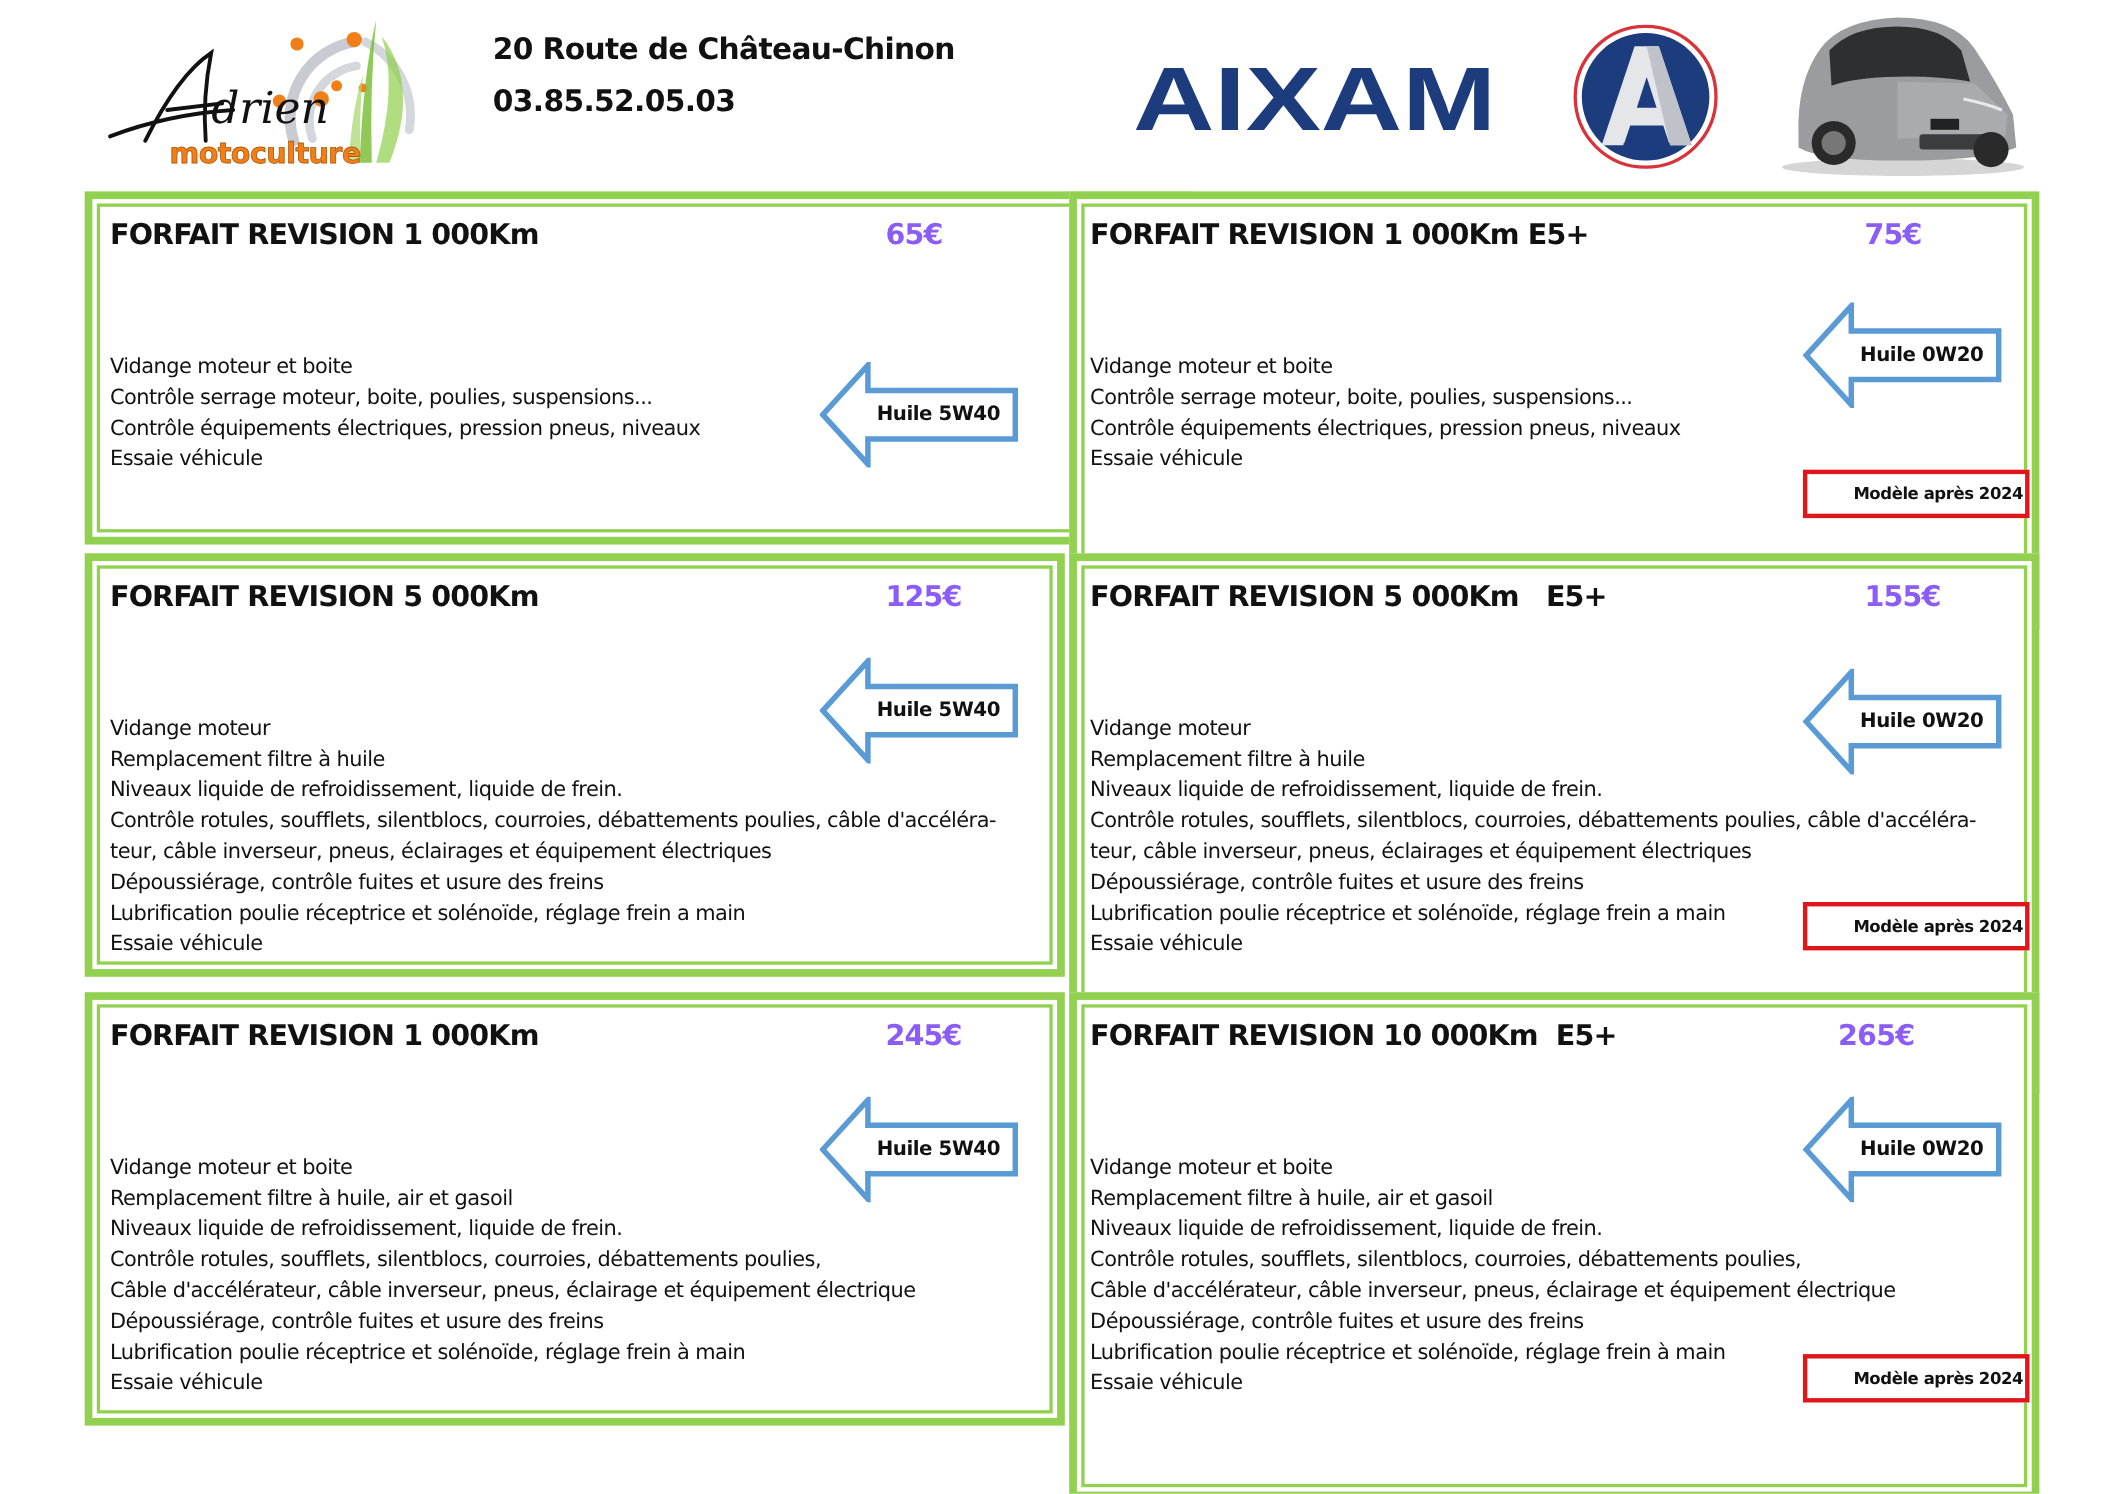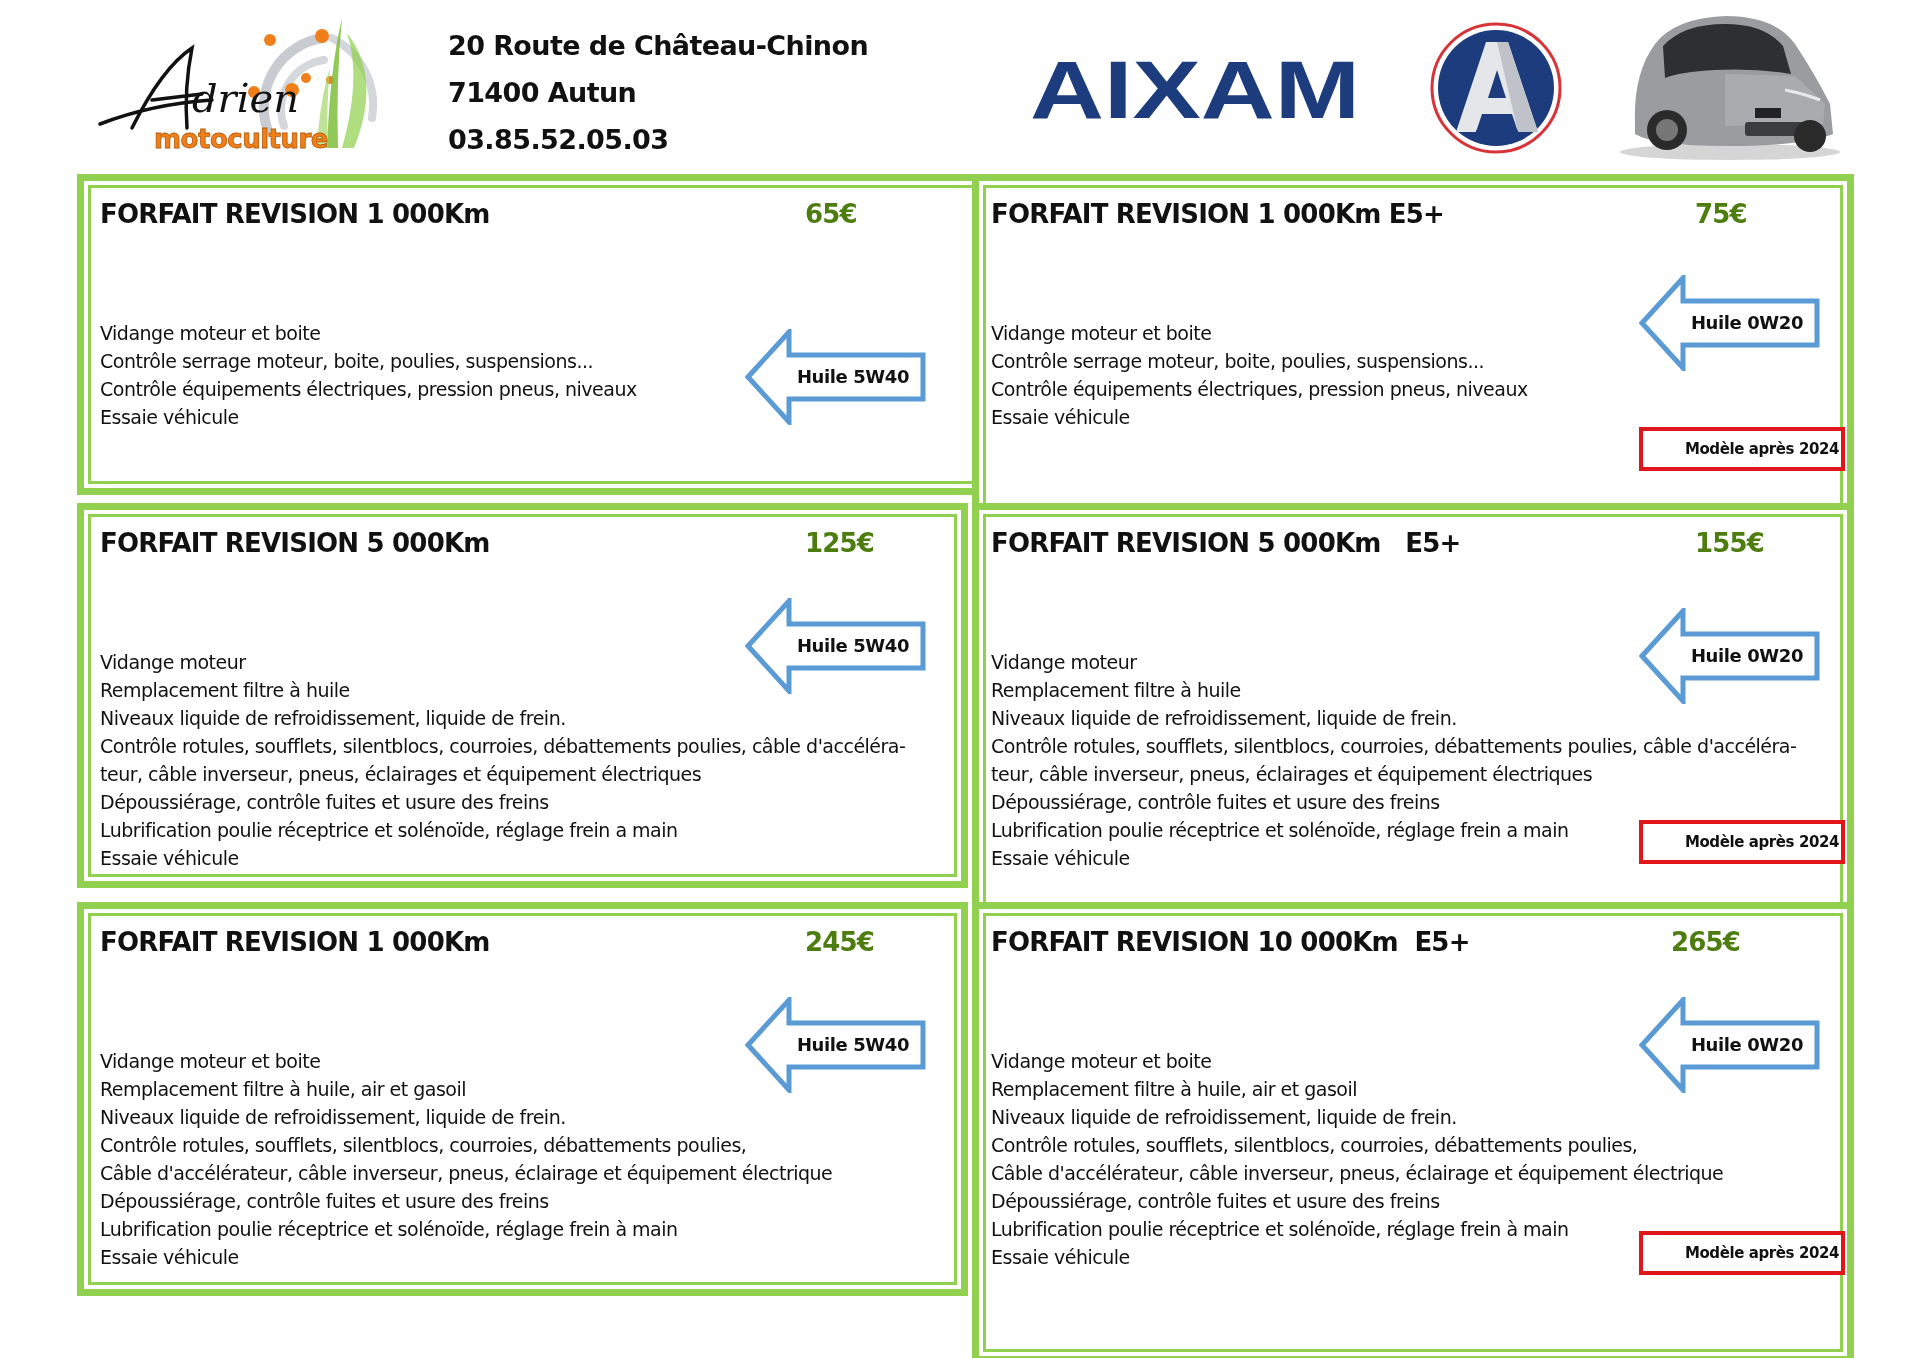--- a/index.html
+++ b/index.html
@@ -10,21 +10,21 @@
   .address { position: absolute; left: 448px; top: 22px; }
   .address .line { font-family: "DejaVu Sans", sans-serif; font-weight: bold; font-size: 27px; letter-spacing: -0.6px; height: 47px; line-height: 47px; color: #111; }
 
   .aixam-word { position: absolute; left: 1030px; top: 50px; width: 340px; height: 80px; }
   .aixam-emblem { position: absolute; left: 1426px; top: 20px; width: 140px; height: 136px; }
   .car { position: absolute; left: 1605px; top: 4px; width: 245px; height: 158px; }
 
   .card { position: absolute; border: 7px solid #92d050; background: #fff; }
   .card .inner { position: absolute; left: 4px; top: 4px; right: 4px; bottom: 4px; border: 3px solid #92d050; }
   .card .title { position: absolute; left: 16px; top: 18px; font-family: "DejaVu Sans", sans-serif; font-weight: bold; font-size: 26px; letter-spacing: -0.8px; white-space: pre; color: #111; }
-  .card .price { position: absolute; top: 18px; font-family: "DejaVu Sans", sans-serif; font-weight: bold; font-size: 26px; letter-spacing: -0.8px; color: #4d7c0f; }
+  .card .price { position: absolute; top: 18px; font-family: "DejaVu Sans", sans-serif; font-weight: bold; font-size: 26px; letter-spacing: -0.8px; color: #8b5cf6; }
   .card .items { position: absolute; left: 16px; list-style: none; }
   .card .items li { font-family: "DejaVu Sans", sans-serif; font-size: 19px; letter-spacing: -0.5px; line-height: 28px; height: 28px; white-space: nowrap; color: #111; }
 
   .arrow { position: absolute; width: 182px; height: 96px; }
   .arrow svg { position: absolute; left: 0; top: 0; }
   .arrow .label { position: absolute; left: 34px; right: 0; top: 0; height: 96px; line-height: 96px; text-align: center; font-family: "DejaVu Sans", sans-serif; font-weight: bold; font-size: 18px; letter-spacing: -0.4px; color: #111; }
 
   .badge { position: absolute; width: 206px; height: 44px; border: 4px solid #e0161b; background: #fff; text-align: center; line-height: 36px; font-family: "DejaVu Sans", sans-serif; font-weight: bold; font-size: 15px; letter-spacing: -0.4px; color: #111; padding-left: 40px; }
 </style>
 </head>
@@ -50,21 +50,20 @@
 
     <path d="M8 116 Q60 96 120 92 M40 120 Q70 60 100 40 Q92 80 95 120 M60 92 L110 86" fill="none" stroke="#111" stroke-width="3.5" stroke-linecap="round"></path>
     <text x="100" y="104" font-family="DejaVu Serif, serif" font-style="italic" font-size="40" fill="#111">drien</text>
 
     <text x="62" y="140" font-family="DejaVu Sans, sans-serif" font-weight="bold" font-size="26" fill="#f07f1a" stroke="#b35a0a" stroke-width="0.8" letter-spacing="-0.5">motoculture</text>
   </svg>
 </div>
 
 <div class="address">
   <div class="line">20 Route de Château-Chinon</div>
-  <div class="line">71400 Autun</div>
   <div class="line">03.85.52.05.03</div>
 </div>
 
 <div class="aixam-word">
   <svg width="340" height="80" viewBox="0 0 340 80">
     <text x="0" y="68" font-family="Liberation Sans, sans-serif" font-weight="bold" font-size="82" fill="#1d3c7e" textLength="330" lengthAdjust="spacingAndGlyphs">AIXAM</text>
   </svg>
 </div>
 
 <div class="aixam-emblem">

